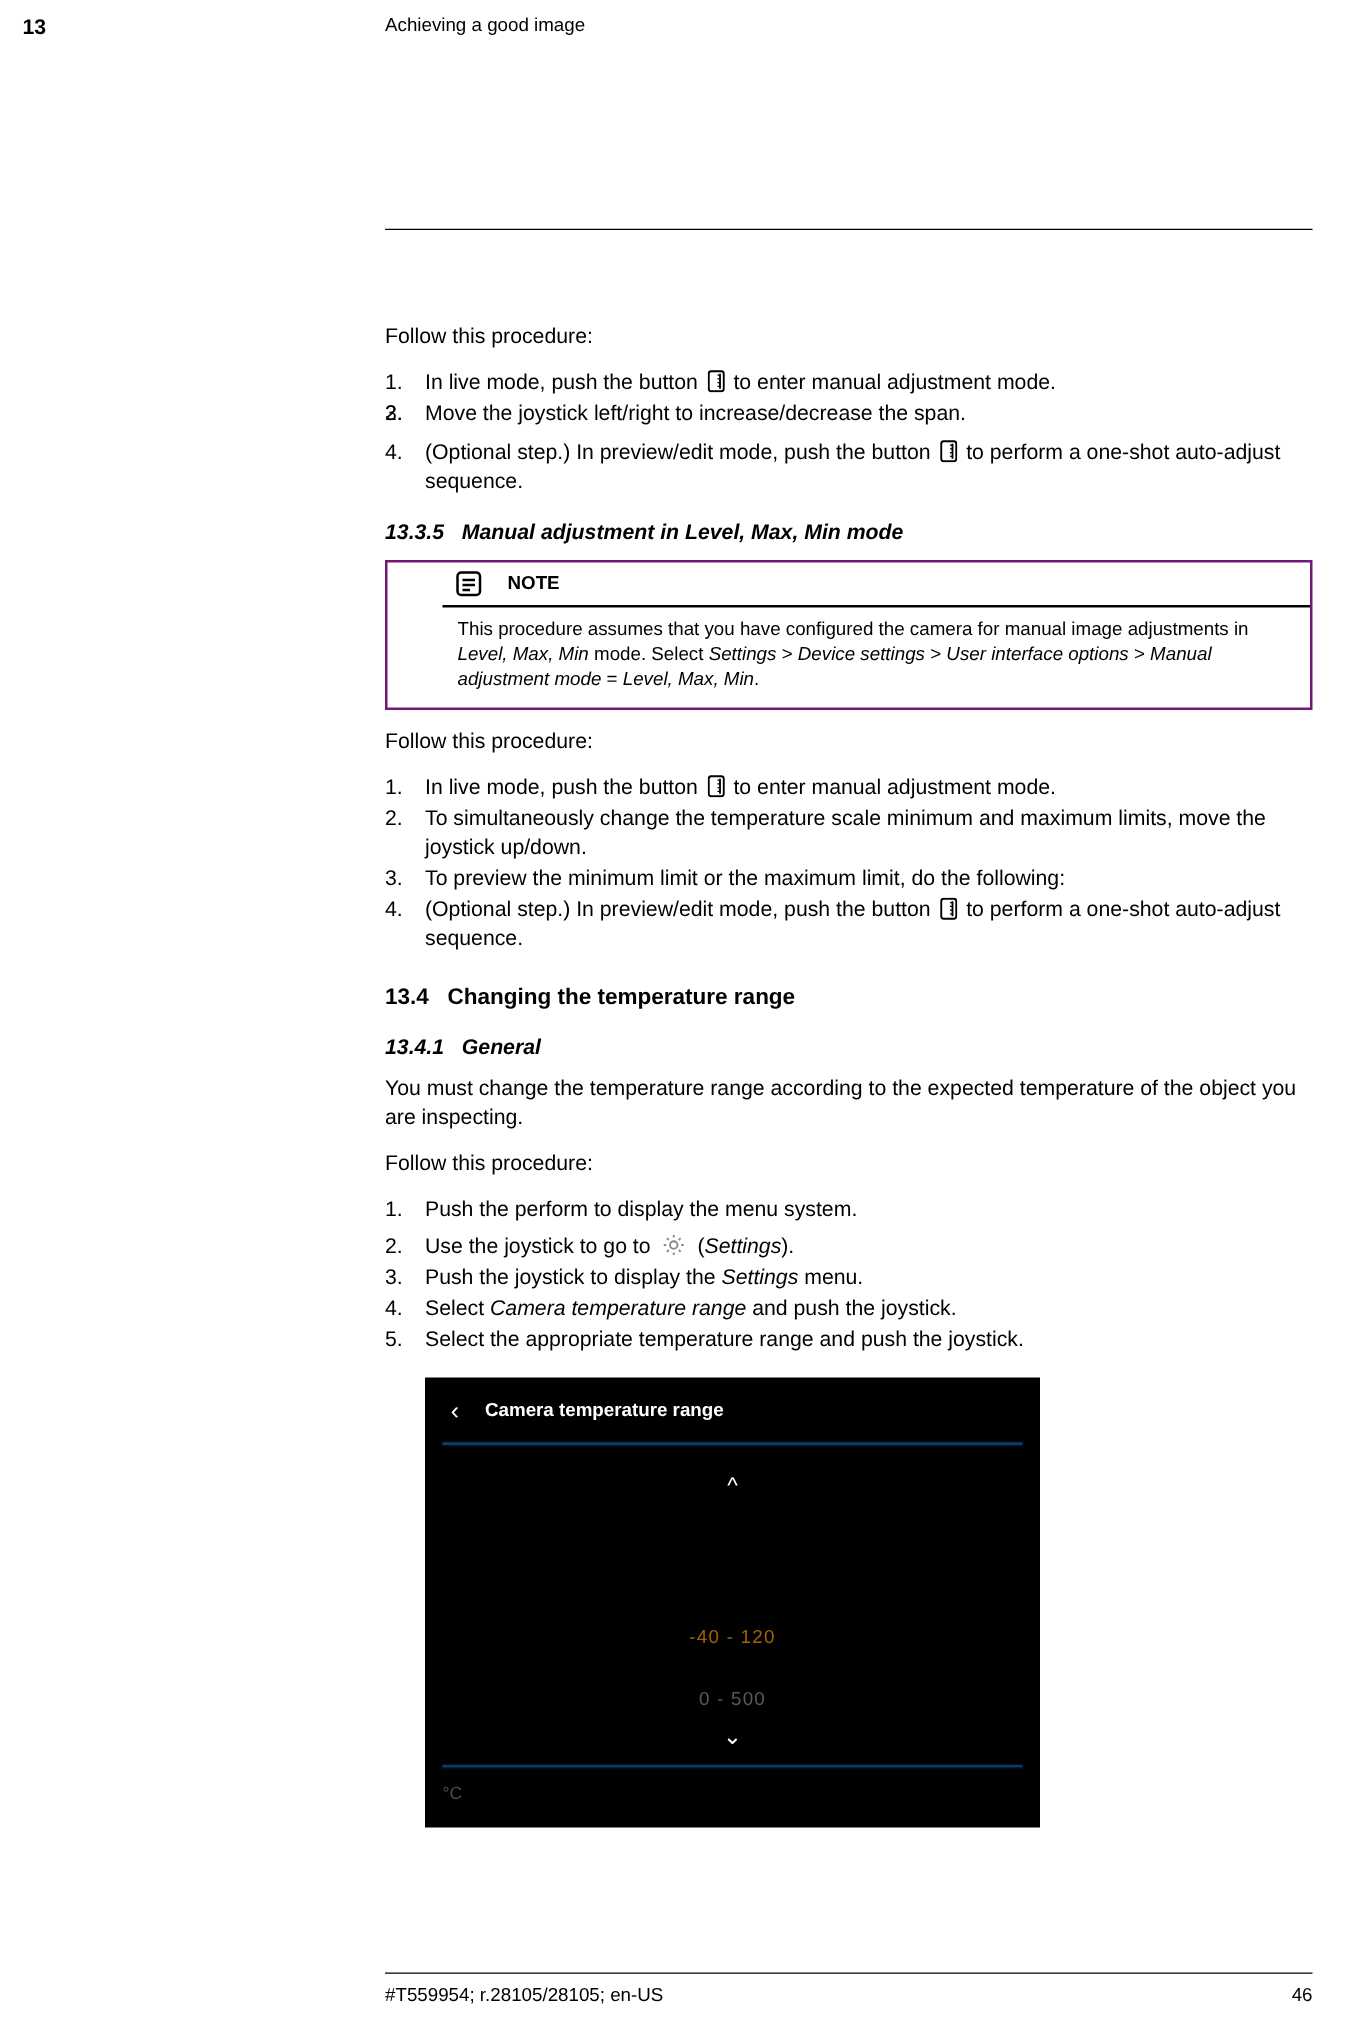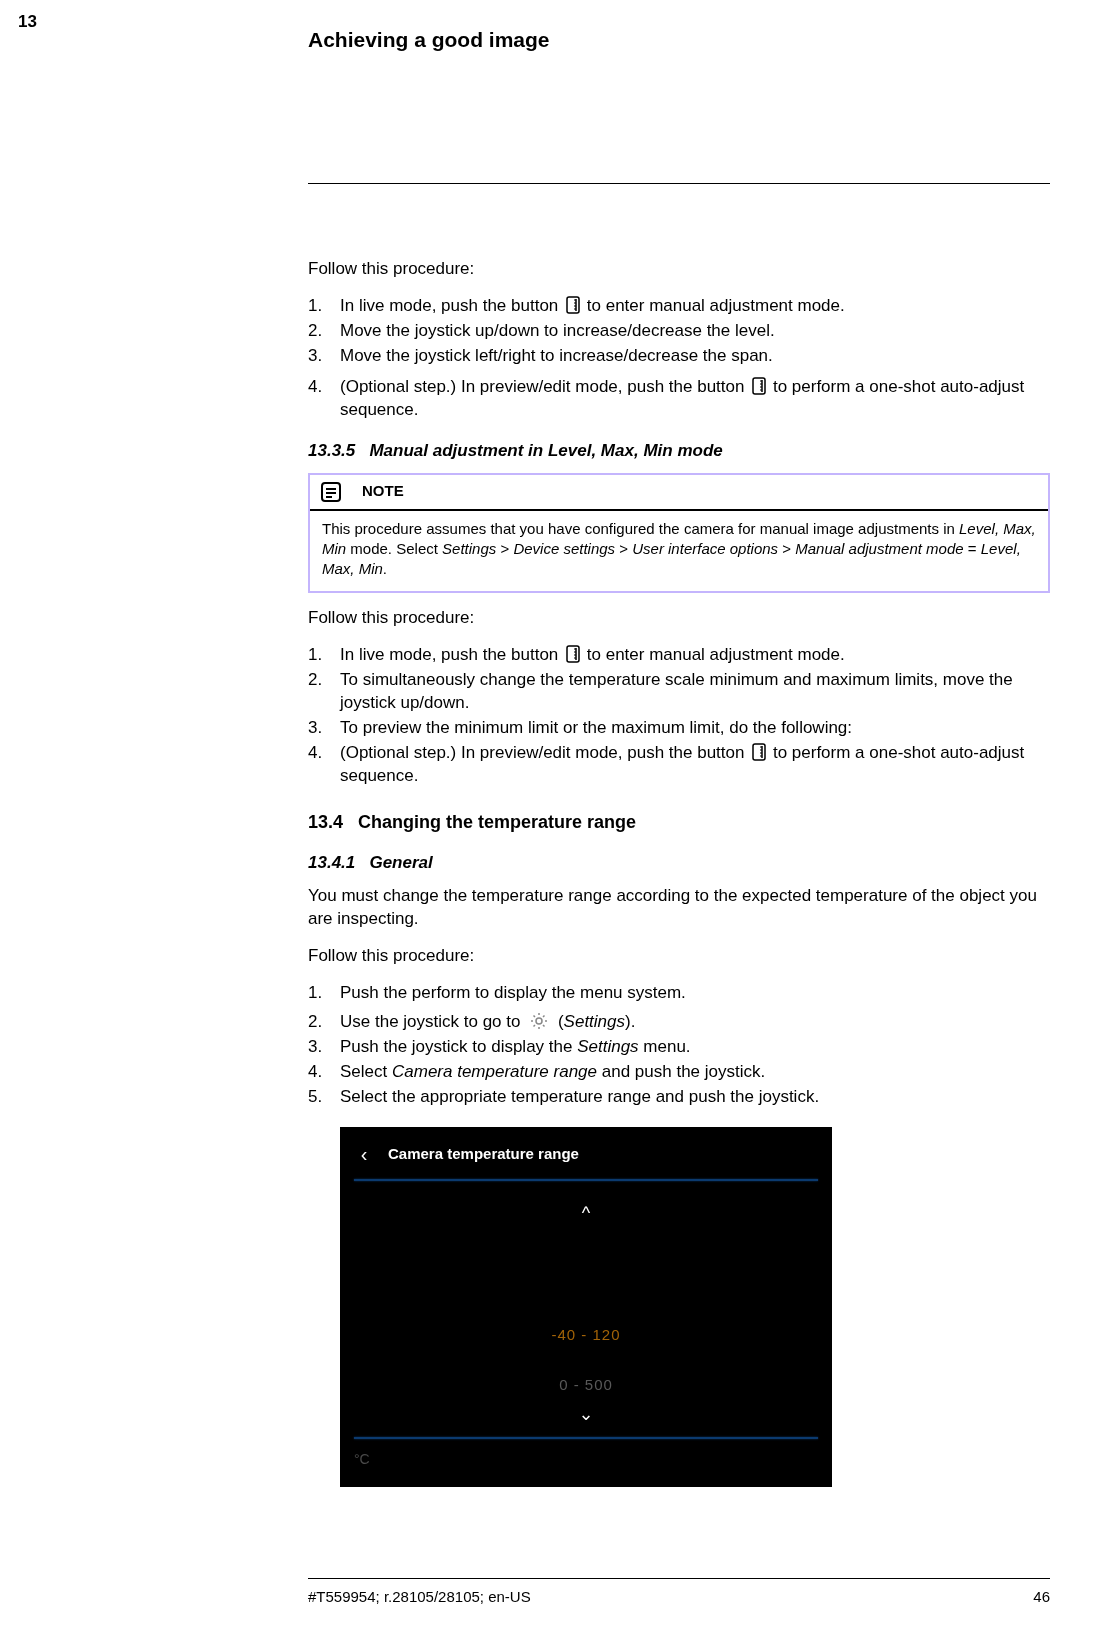--- a/index.html
+++ b/index.html
@@ -1,31 +1,31 @@
 <!DOCTYPE html>
 <html><head>
 <meta charset="utf-8">
 <style>
   * { box-sizing: border-box; margin: 0; padding: 0; }
   html, body { width: 1095px; height: 1635px; background: #fff; font-family: Arial, Helvetica, sans-serif; color: #000; }
   .page { position: relative; width: 1095px; height: 1635px; }
   .header-left { position: absolute; top: 12px; left: 18px; font-size: 17px; font-weight: bold; }
-  .header-title { position: absolute; top: 12px; left: 308px; font-size: 21px; font-weight: bold; margin-top: 16px; }
+  .header-title { position: absolute; top: 12px; left: 308px; font-size: 15px; font-weight: normal; }
   .header-rule { position: absolute; top: 183px; left: 308px; width: 742px; border-top: 1px solid #000; }
   .content { position: absolute; top: 258px; left: 308px; width: 742px; font-size: 17px; line-height: 1.35; }
   .content p { margin: 0 0 14px 0; }
   ol.num { list-style: none; margin: 0 0 14px 0; padding: 0; }
   ol.num > li { position: relative; padding-left: 32px; margin-bottom: 2px; }
   ol.num > li > .marker { position: absolute; left: 0; top: 0; }
   ul.bul { list-style: none; margin: 8px 0 8px 0; padding: 0; }
   ul.bul > li { position: relative; padding-left: 26px; margin-bottom: 2px; }
   ul.bul > li::before { content: "•"; position: absolute; left: 4px; top: 0; font-weight: bold; }
   .h-sub { font-weight: bold; font-style: italic; font-size: 17px; margin: 18px 0 10px 0; }
   .h-sec { font-weight: bold; font-size: 18px; margin: 22px 0 10px 0; }
-  .note-box { border: 2px solid #c4b5fd; margin: 0 0 14px 0; }
+  .note-box { border: 2px solid #701a75; margin: 0 0 14px 0; padding-left: 44px; }
   .note-head { display: flex; align-items: center; padding: 6px 10px; border-bottom: 2px solid #000; }
   .note-ico { width: 22px; height: 22px; margin-right: 20px; display: inline-block; }
   .note-ico svg { display: block; }
   .note-label { font-weight: bold; font-size: 15px; }
   .note-body { padding: 8px 12px 12px 12px; font-size: 15px; line-height: 1.35; }
   .btn-ico { display: inline-block; width: 14px; height: 18px; vertical-align: -3px; margin: 0 2px 0 3px; }
   .btn-ico svg { display: block; }
   .gear-ico { display: inline-block; width: 20px; height: 20px; vertical-align: -4px; margin: 0 4px; }
   .gear-ico svg { display: block; }
   .italic { font-style: italic; }
@@ -63,21 +63,21 @@
           <svg viewBox="0 0 14 18">
               <rect x="1" y="1" width="12" height="16" rx="2" fill="none" stroke="#000" stroke-width="1.5"></rect>
               <line x1="10" y1="3" x2="10" y2="15" stroke="#000" stroke-width="1.5"></line>
               <line x1="8" y1="4" x2="10" y2="4" stroke="#000"></line>
               <line x1="8" y1="7" x2="10" y2="7" stroke="#000"></line>
               <line x1="8" y1="10" x2="10" y2="10" stroke="#000"></line>
               <line x1="8" y1="13" x2="10" y2="13" stroke="#000"></line>
             </svg>
         </span><span> to enter manual adjustment mode.</span>
       </li>
-      <li><span class="marker">2.</span><span>Move the joystick up/down to increase/decrease the level.</span></li>
+      <li><span class="marker">2.</span></li>
       <li><span class="marker">3.</span><span>Move the joystick left/right to increase/decrease the span.</span></li>
       <li style="margin-top:8px;"><span class="marker">4.</span>
         <span>(Optional step.) In preview/edit mode, push the button </span><span class="btn-ico">
           <svg viewBox="0 0 14 18">
               <rect x="1" y="1" width="12" height="16" rx="2" fill="none" stroke="#000" stroke-width="1.5"></rect>
               <line x1="10" y1="3" x2="10" y2="15" stroke="#000" stroke-width="1.5"></line>
               <line x1="8" y1="4" x2="10" y2="4" stroke="#000"></line>
               <line x1="8" y1="7" x2="10" y2="7" stroke="#000"></line>
               <line x1="8" y1="10" x2="10" y2="10" stroke="#000"></line>
               <line x1="8" y1="13" x2="10" y2="13" stroke="#000"></line>

